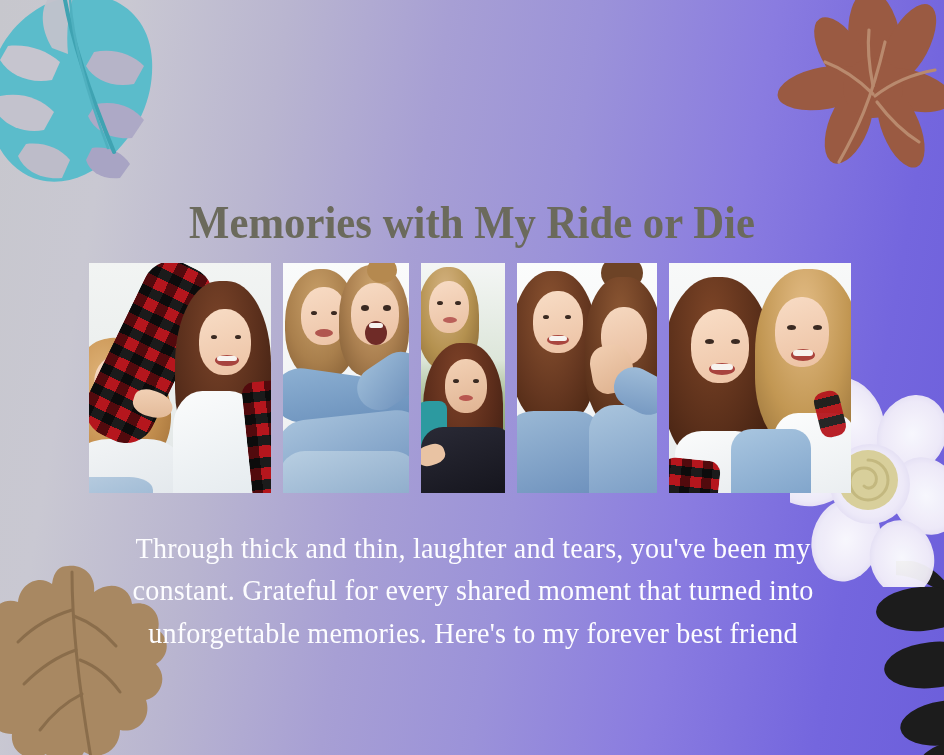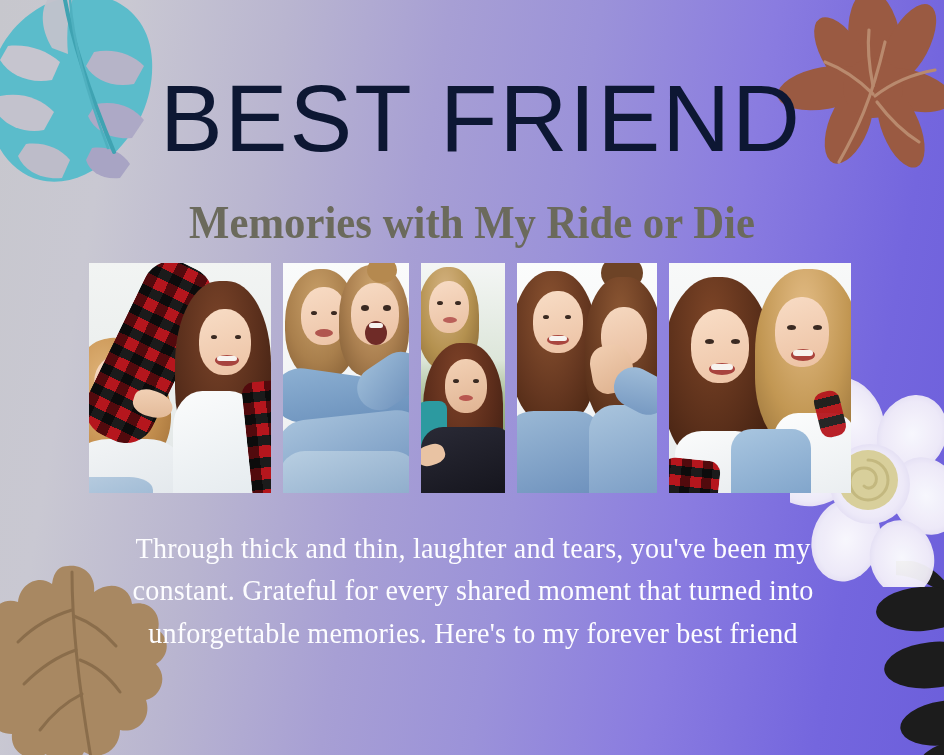--- a/index.html
+++ b/index.html
@@ -198,21 +198,20 @@
       <ellipse cx="56" cy="168" rx="34" ry="42" transform="rotate(16 56 168)"></ellipse>
       <ellipse cx="112" cy="186" rx="32" ry="38" transform="rotate(-12 112 186)"></ellipse>
       <ellipse cx="80" cy="112" rx="40" ry="40"></ellipse>
     </g>
     <g>
       <circle cx="78" cy="108" r="30" fill="#d8cf9b"></circle>
       <path d="M78 88 C90 88 98 98 98 108 C98 120 88 128 78 128 C68 128 60 120 60 110 C60 102 66 96 74 96 C82 96 88 102 86 110 C84 116 78 118 74 114" stroke="#c3b87f" stroke-width="3" fill="none" stroke-linecap="round"></path>
     </g>
   </svg>
 
-  <div id="title">BEST FRIEND</div>
 
   <div id="subtitle">Memories  with My Ride or Die</div>
 
   <div id="photo-strip">
 
     <div class="photo" style="width:182px;">
       <div class="scene">
         <div class="bgwall"></div>
 
         <div class="hair" style="left:-16px;top:74px;width:96px;height:132px;background:radial-gradient(ellipse at 40% 35%,#e3b87e 0%,#c89352 55%,#9a6a34 100%);border-radius:48% 52% 46% 54%;transform:rotate(-12deg);"></div>

